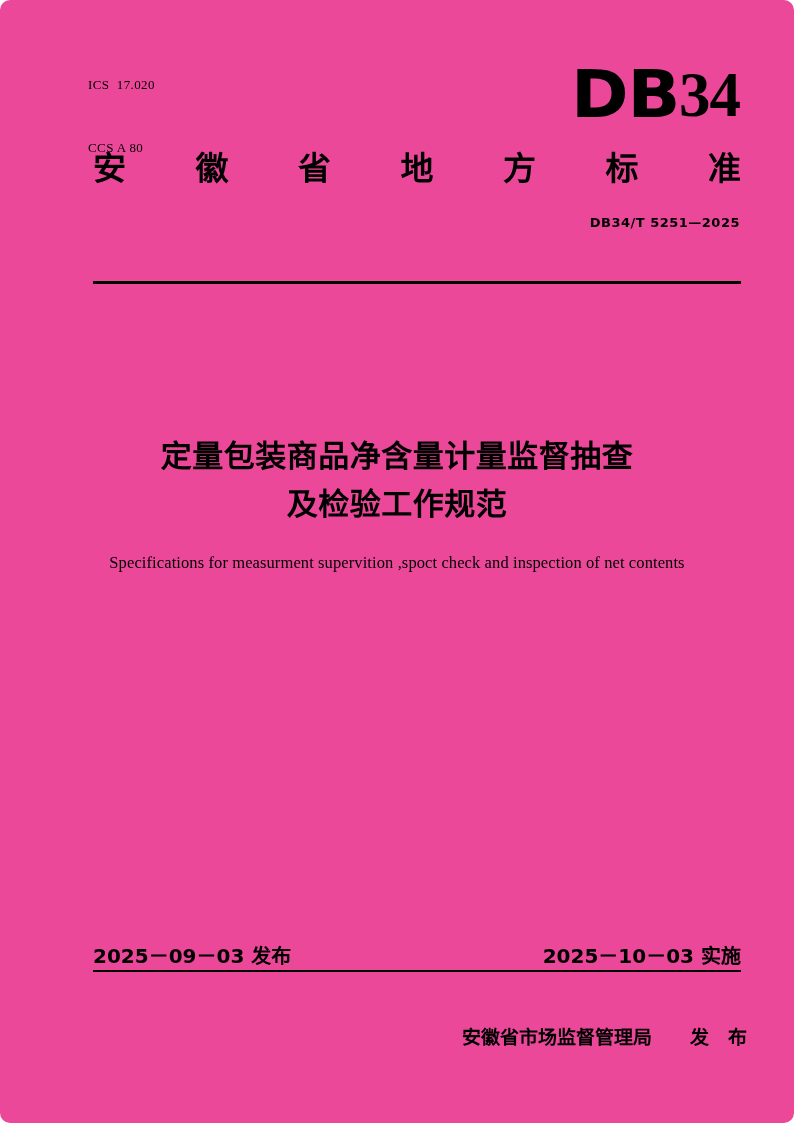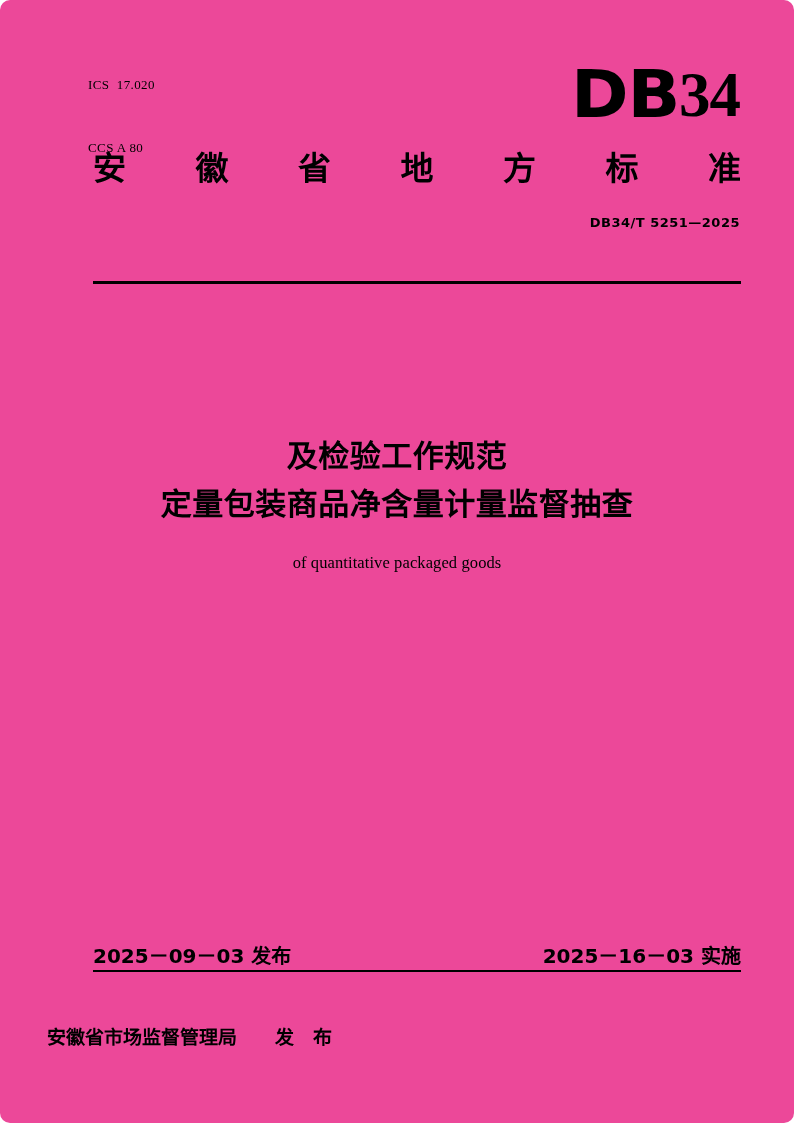--- a/index.html
+++ b/index.html
@@ -146,21 +146,21 @@
     font-weight: 700;
     white-space: pre;
   }
 
   
   .issuer {
     position: absolute;
     left: 47px;
     top: 1022px;
     width: 700px;
-    text-align: left;
+    text-align: right;
     font-family: "DejaVu Sans", "Liberation Sans", sans-serif;
     font-size: 19px;
     font-weight: 700;
     white-space: pre;
   }
 </style>
 </head>
 <body>
 
 <div class="page">
@@ -183,29 +183,29 @@
     <span>方</span>
     <span>标</span>
     <span>准</span>
   </div>
 
   <div class="std-number">DB34/T 5251—2025</div>
 
   <div class="rule-top"></div>
 
   <div class="title-block">
+    <div class="title-cn">定量包装商品净含量计量监督抽查</div>
     <div class="title-cn">及检验工作规范</div>
-    <div class="title-cn">定量包装商品净含量计量监督抽查</div>
     <div class="title-en">
-      <span class="en-line">of quantitative packaged goods</span>
+      <span class="en-line">Specifications for measurment supervition ,spoct check and inspection of net contents</span>
     </div>
   </div>
 
   <div class="dates">
     <span>2025－09－03 发布</span>
-    <span>2025－16－03 实施</span>
+    <span>2025－10－03 实施</span>
   </div>
 
   <div class="rule-bottom"></div>
 
   <div class="issuer">安徽省市场监督管理局　　发　布</div>
 
 </div>
 
 </body></html>

